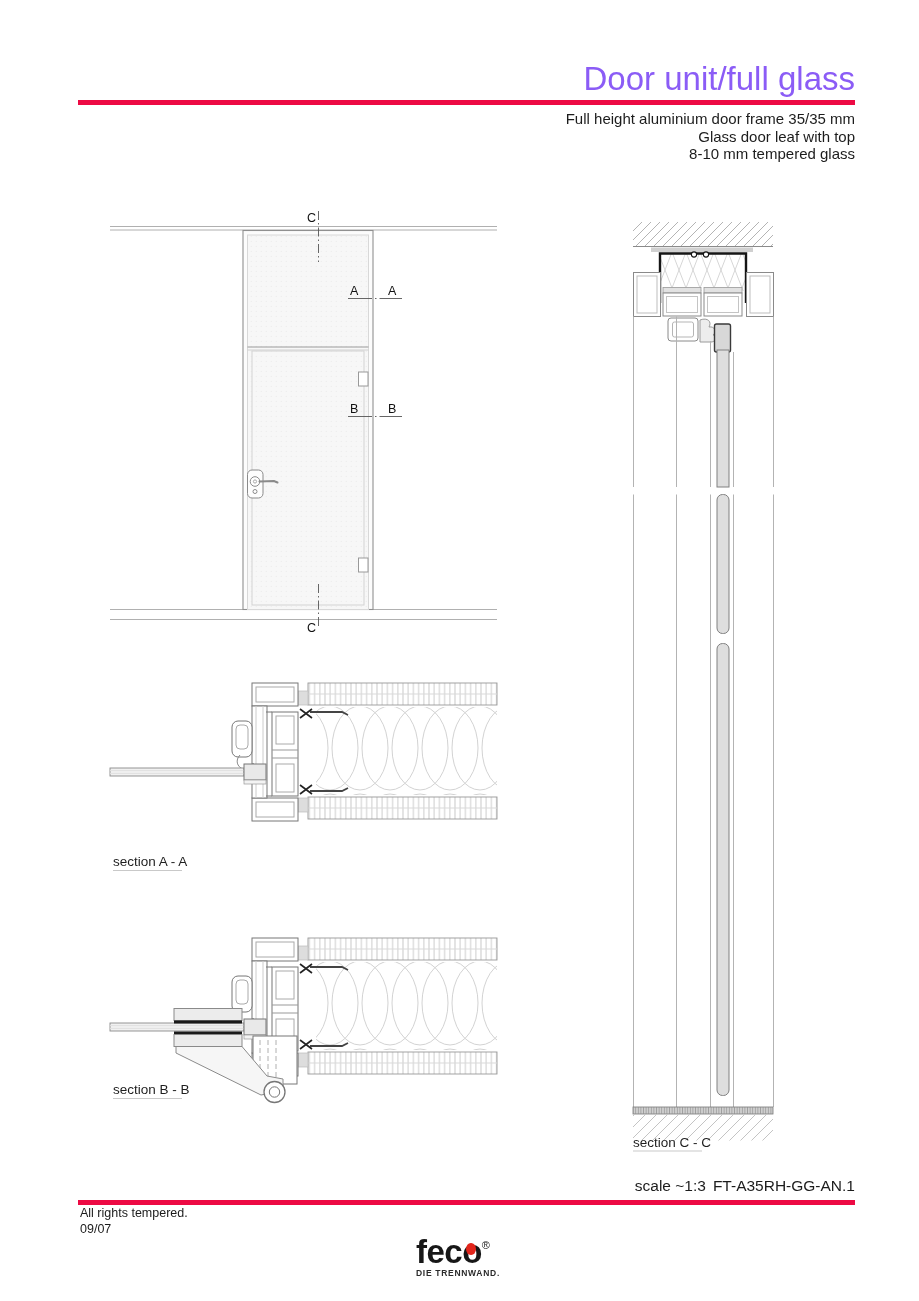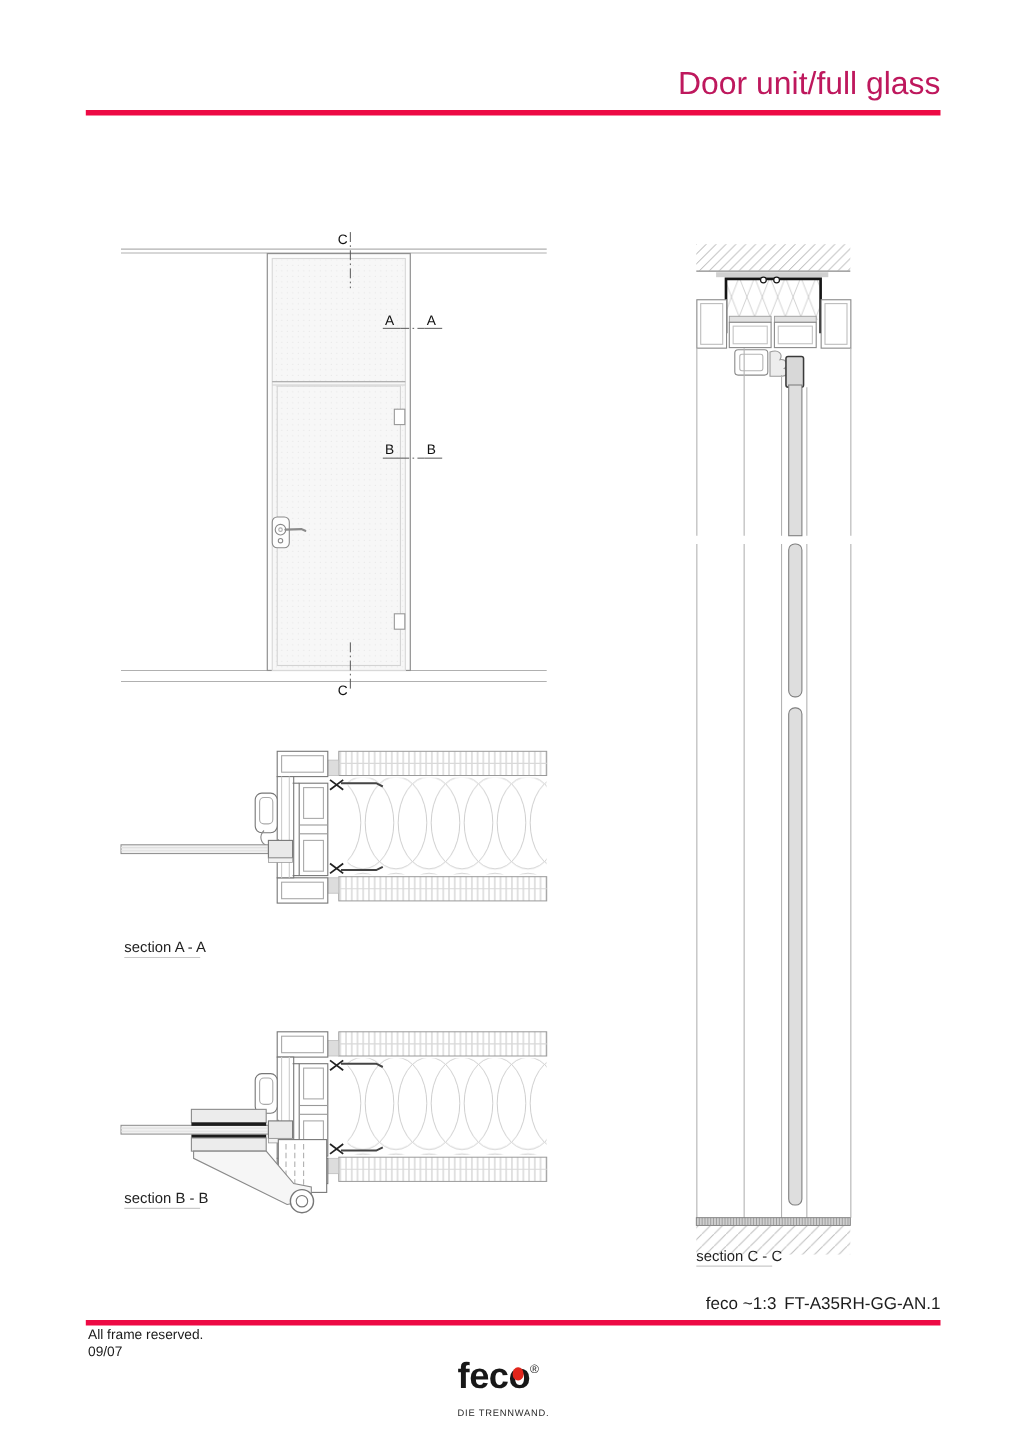--- a/index.html
+++ b/index.html
@@ -1,33 +1,33 @@
 <!DOCTYPE html>
 <html><head>
 <meta charset="utf-8">
 <style>
   html,body{margin:0;padding:0;background:#ffffff;}
   .page{position:relative;width:919px;height:1301px;background:#ffffff;overflow:hidden;
         font-family:"Liberation Sans","DejaVu Sans",sans-serif;color:#1b1b1b;}
   .abs{position:absolute;}
-  .title{right:64px;top:60px;font-size:29px;letter-spacing:0;color:#be185d;white-space:nowrap;text-align:right;}
+  .title{right:64px;top:60px;font-size:33px;letter-spacing:0;color:#8b5cf6;white-space:nowrap;text-align:right;}
   .rule{left:78px;width:777px;height:4.5px;background:#ed0a44;}
   .rule-top{top:100px;}
   .rule-bottom{top:1200px;}
   .subtitle{right:64px;top:110px;text-align:right;font-size:15px;line-height:17.5px;color:#1c1c1c;}
   .scaleline{right:64px;top:1177px;font-size:15.5px;color:#1c1c1c;white-space:nowrap;}
   .scaleline .code{margin-left:7px;}
   .rights{left:80px;top:1206px;font-size:12.5px;line-height:15.5px;color:#1b1b1b;}
   .logo{left:416px;top:1230px;width:90px;}
   .logo-word{position:relative;font-weight:bold;font-size:33px;line-height:30px;color:#171717;
              letter-spacing:-0.5px;white-space:nowrap;}
   .logo-dot{position:absolute;left:50px;top:12.5px;width:10px;height:12.5px;border-radius:50%;
             background:#e1251b;pointer-events:none;}
   .logo-reg{font-size:11px;vertical-align:14px;font-weight:normal;}
-  .logo-tagline{font-size:8.5px;letter-spacing:0.7px;color:#2b2b2b;margin-top:13px;white-space:nowrap;}
+  .logo-tagline{font-size:8.5px;letter-spacing:0.7px;color:#2b2b2b;margin-top:1px;white-space:nowrap;font-weight:bold;}
   svg text{font-family:"Liberation Sans","DejaVu Sans",sans-serif;}
   .marker{font-size:12.5px;fill:#111;}
   .lbl{font-size:13.5px;fill:#1f1f1f;}
 </style>
 </head>
 <body>
 
 <div class="page">
 
   <svg class="abs" style="left:0;top:0" width="919" height="1301" viewBox="0 0 919 1301">
@@ -227,27 +227,32 @@
       <rect x="633" y="1107" width="140" height="7" fill="#cfcfcf" stroke="#777777" stroke-width="0.8"></rect>
       <rect x="633" y="1107" width="140" height="7" fill="url(#pDense)"></rect>
       <rect x="633" y="1114.5" width="140" height="26" fill="url(#pDiag2)"></rect>
       <text class="lbl" x="633" y="1146.5">section C - C</text>
       <line x1="633" y1="1151" x2="702" y2="1151" stroke="#c9c9c9"></line>
     </g>
   </svg>
 
   <h1 class="abs title" style="margin:0;font-weight:normal">Door unit/full glass</h1>
   <div class="abs rule rule-top"></div>
+  <div class="abs subtitle">
+    <div>Full height aluminium door frame 35/35 mm</div>
+    <div>Glass door leaf with top</div>
+    <div>8-10 mm tempered glass</div>
+  </div>
 
   <div class="abs scaleline">
-    <span>feco ~1:3</span><span class="code">FT-A35RH-GG-AN.1</span>
+    <span>scale ~1:3</span><span class="code">FT-A35RH-GG-AN.1</span>
   </div>
   <div class="abs rule rule-bottom"></div>
   <div class="abs rights">
-    <div>All frame reserved.</div>
+    <div>All rights tempered.</div>
     <div>09/07</div>
   </div>
   <div class="abs logo">
     <div class="logo-word"><span>feco</span><span class="logo-dot"></span><span class="logo-reg">®</span></div>
     <div class="logo-tagline">DIE TRENNWAND.</div>
   </div>
 
 </div>
 
 </body></html>

